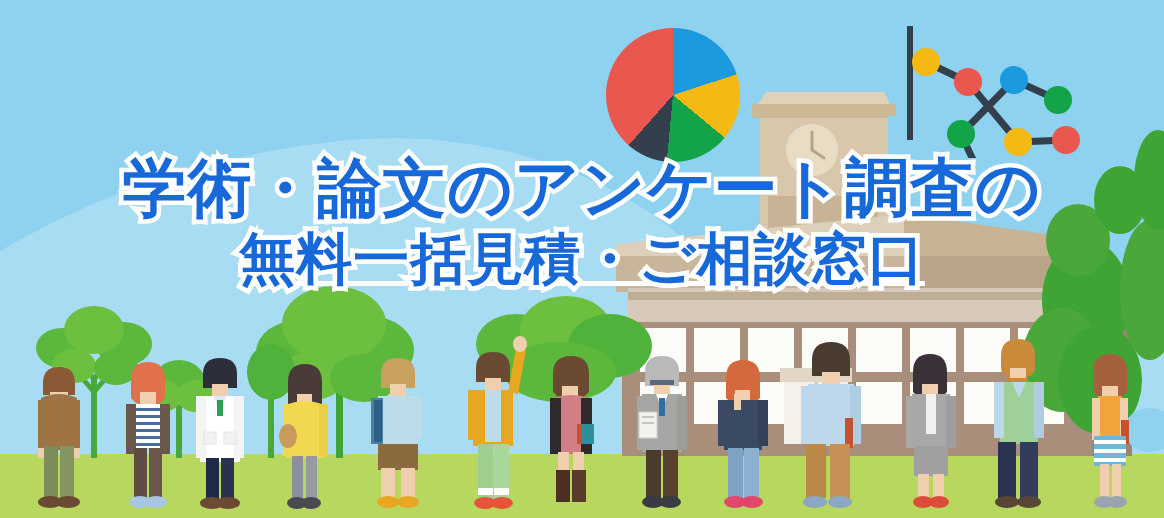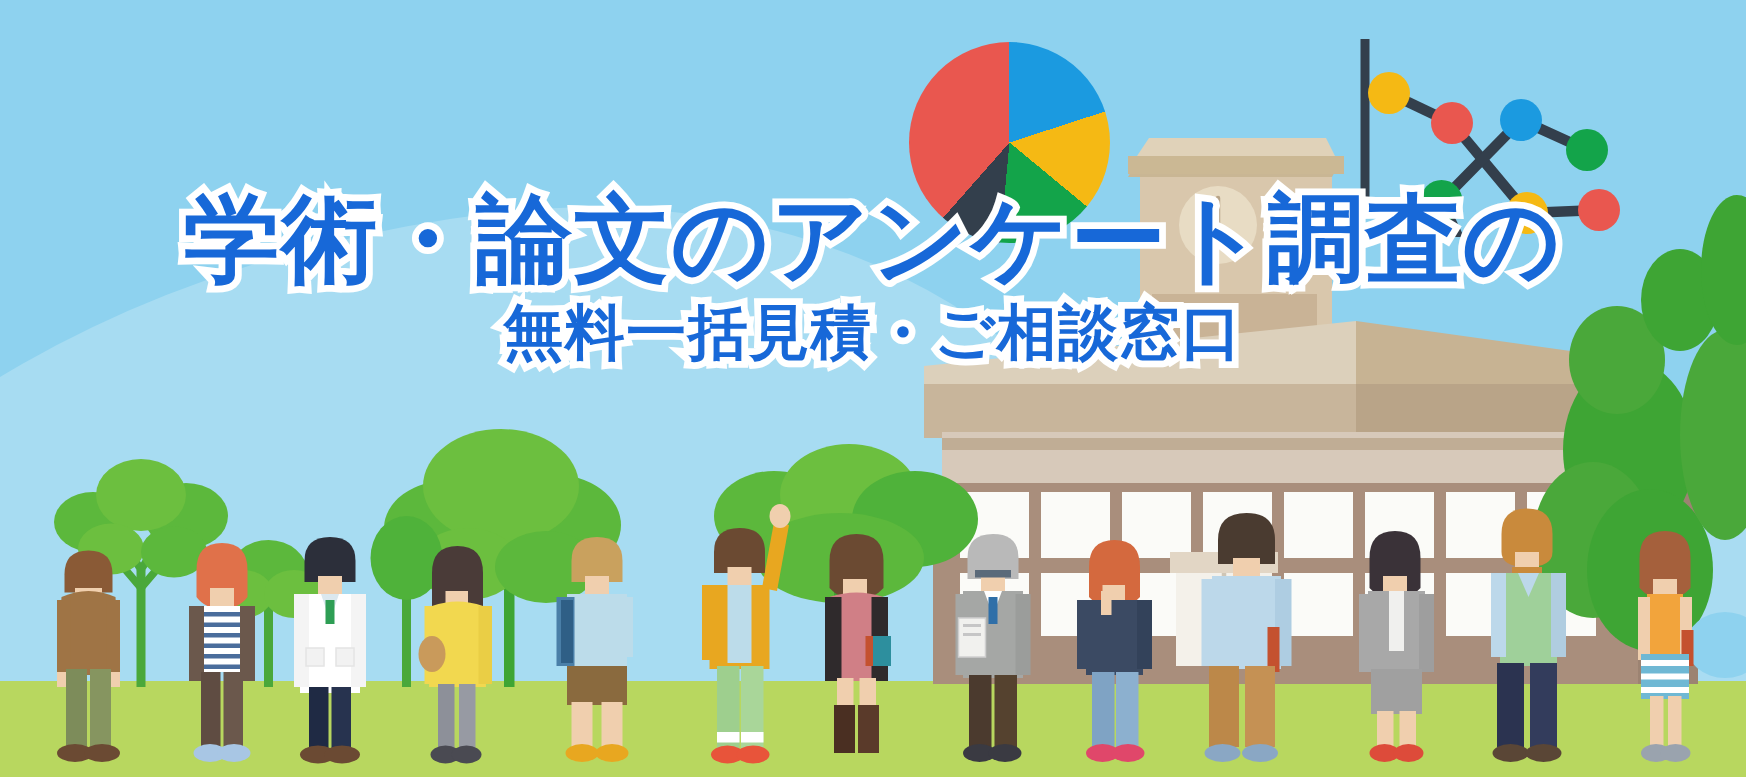--- a/index.html
+++ b/index.html
@@ -56,22 +56,22 @@
     font-family:"DejaVu Sans","Liberation Sans",sans-serif;
     font-weight:bold;
     color:#1768d8;
     letter-spacing:1px;
     line-height:1.08;
     -webkit-text-stroke:9px #ffffff;
     paint-order:stroke fill;
     text-shadow:
       0 0 0 #fff;
   }
-  .hl-1{font-size:64px;}
-  .hl-2{font-size:40px;margin-top:6px;}
+  .hl-1{font-size:64px;margin-top:28px;}
+  .hl-2{font-size:56px;margin-top:6px;text-decoration:underline;}
 
   .people{position:absolute;left:0;top:0;width:1164px;height:518px;z-index:20;}
   .trees{position:absolute;left:0;top:0;width:1164px;height:518px;z-index:5;}
   .bldlayer{position:absolute;left:0;top:0;width:1164px;height:518px;z-index:4;}
   .chartlayer{position:absolute;left:0;top:0;width:1164px;height:518px;z-index:3;}
 </style>
 </head>
 <body>
 
 <div id="banner">

